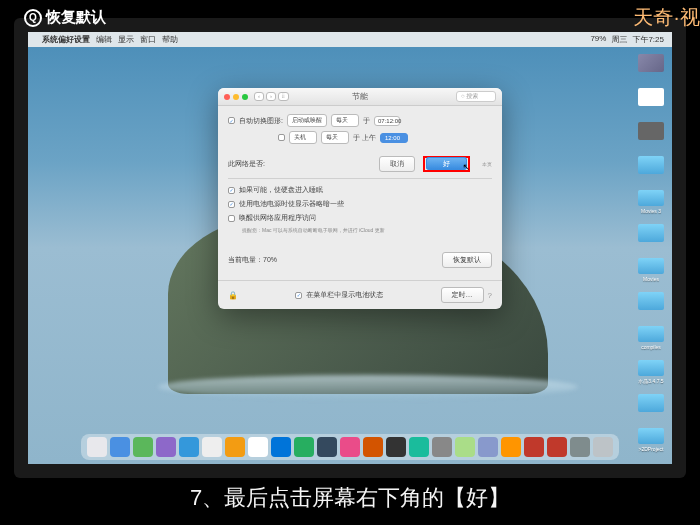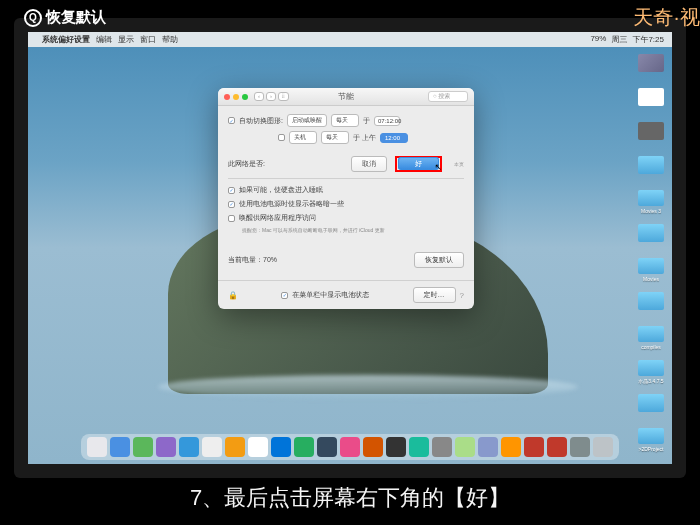--- a/index.html
+++ b/index.html
@@ -27,21 +27,21 @@
 
 
 .desktop-icons { position: absolute; right: 6px; top: 22px; display: flex; flex-direction: column; gap: 10px; }
 .dicon { width: 30px; height: 24px; border-radius: 3px; display: flex; flex-direction: column; align-items: center; }
 .dicon .iconbox { width: 26px; height: 18px; border-radius: 2px; }
 .dicon .lbl { font-size: 5px; color: #fff; margin-top: 2px; text-shadow: 0 1px 1px rgba(0,0,0,0.5); }
 .folder-blue { background: linear-gradient(180deg, #7fd3f7, #4da8db); }
 .img-thumb { background: linear-gradient(135deg, #88a, #668); }
 
 
-.pref-window { position: absolute; top: 56px; left: 190px; width: 256px; background: #ececec; border-radius: 6px; box-shadow: 0 8px 30px rgba(0,0,0,0.4); font-size: 7px; color: #444; }
+.pref-window { position: absolute; top: 56px; left: 190px; width: 284px; background: #ececec; border-radius: 6px; box-shadow: 0 8px 30px rgba(0,0,0,0.4); font-size: 7px; color: #444; }
 .pref-titlebar { height: 18px; display: flex; align-items: center; padding: 0 6px; background: linear-gradient(#f7f7f7, #e3e3e3); border-radius: 6px 6px 0 0; border-bottom: 1px solid #ccc; }
 .traffic { display: flex; gap: 3px; }
 .tdot { width: 6px; height: 6px; border-radius: 50%; }
 .tred { background: #ff5f57; } .tyel { background: #febc2e; } .tgrn { background: #28c840; }
 .tb-nav { margin-left: 6px; display: flex; gap: 2px; }
 .tb-nav span { background: #fff; border: 1px solid #bbb; border-radius: 3px; padding: 0 3px; font-size: 6px; color: #999; }
 .tb-title { position: absolute; left: 50%; transform: translateX(-50%); font-size: 8px; color: #555; }
 .tb-search { margin-left: auto; background: #fff; border: 1px solid #ccc; border-radius: 3px; padding: 0 4px; font-size: 6px; color: #999; width: 40px; }
 
 .pref-body { padding: 8px 10px; }

